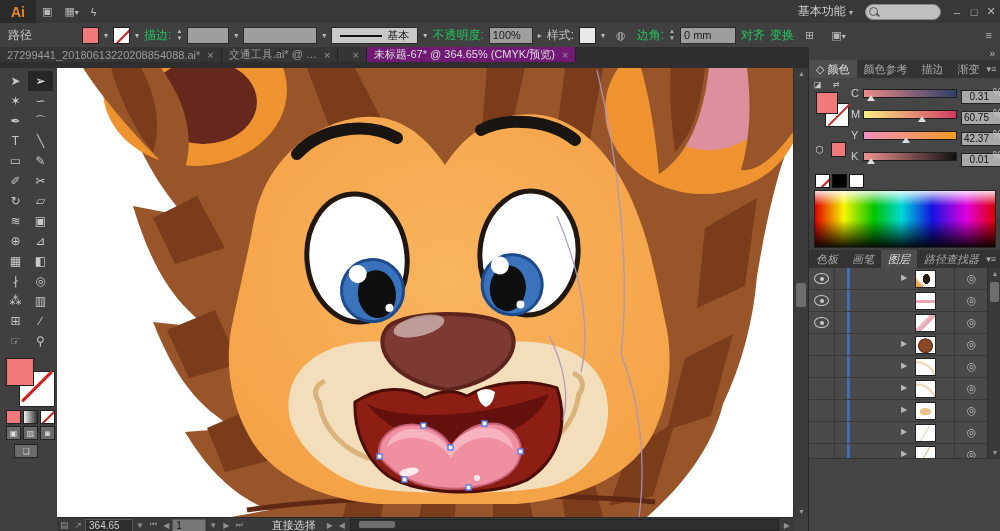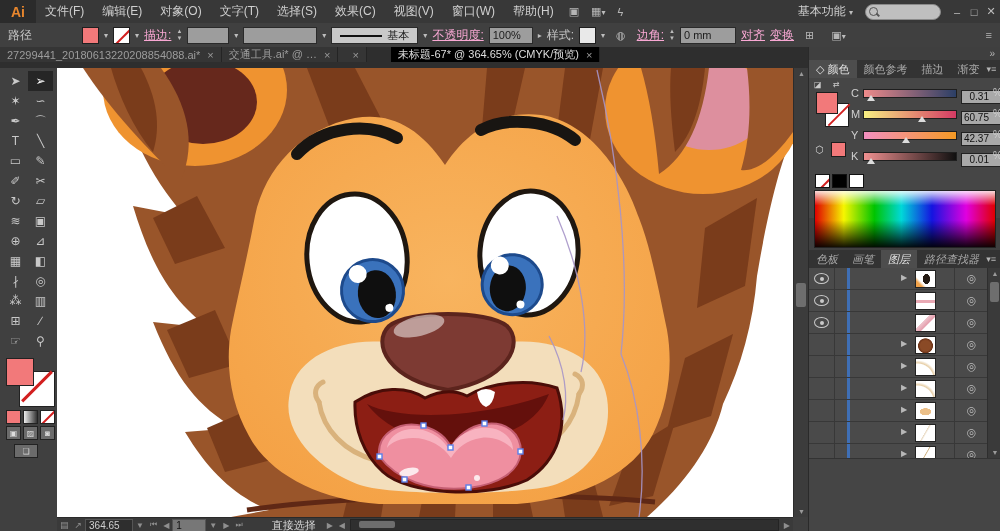--- a/index.html
+++ b/index.html
@@ -11,34 +11,34 @@
   .menu-item{padding:0 9px;color:#cfcfcf;font-size:12px;line-height:23px;cursor:default;}
   .tb-icon{color:#b5b5b5;font-size:11px;padding:0 6px;}
   #workspace{margin-left:auto;color:#cfcfcf;font-size:12px;}
   #searchbox{width:74px;height:14px;background:#bfbfbf;border:1px solid #8a8a8a;border-radius:8px;margin:0 8px 0 12px;position:relative;}
   #searchbox .lens{position:absolute;left:3px;top:2px;width:7px;height:7px;border:1.5px solid #555;border-radius:50%;}
   #searchbox .lens::after{content:"";position:absolute;left:6px;top:6px;width:4px;height:1.5px;background:#555;transform:rotate(45deg);}
   .winbtn{width:16px;text-align:center;color:#bdbdbd;font-size:11px;margin-right:1px;}
   
   #optionsbar{left:0;top:23px;width:1000px;height:24px;background:#404040;border-bottom:1px solid #2a2a2a;}
   #optionsbar .lbl{color:#c4c4c4;}
-  #optionsbar .olink{color:#f9a8d4;text-decoration:underline;}
+  #optionsbar .olink{color:#22c55e;}
   .swatch{width:15px;height:15px;border:1px solid #1f1f1f;display:inline-block;}
   .fillswatch{background:var(--uiFill,#f2797a);}
   .noneswatch{background:#fff;position:relative;overflow:hidden;}
   .noneswatch::after{content:"";position:absolute;left:-2px;top:6px;width:26px;height:2px;background:#d21f1f;transform:rotate(-45deg);}
   .ddarrow{font-size:8px;color:#bdbdbd;}
   .field{background:#9d9d9d;color:#1c1c1c;border:1px solid #2a2a2a;height:15px;line-height:15px;padding:0 3px;font-size:11px;display:inline-block;}
   .stepper{display:inline-block;font-size:6px;color:#bdbdbd;line-height:7px;text-align:center;}
   .strokestyle{background:#c9c9c9;color:#1c1c1c;height:15px;line-height:15px;font-size:11px;padding:0 8px;border:1px solid #2a2a2a;}
   .strokestyle .line{display:inline-block;width:42px;height:2px;background:#111;vertical-align:middle;margin-right:5px;}
   
   #tabbar{left:0;top:47px;width:1000px;height:21px;background:#2e2e2e;display:flex;align-items:stretch;flex-direction:column;}
   .tab{display:flex;align-items:center;padding:0 7px;background:#353535;border-right:1px solid #242424;color:#9c9c9c;font-size:11px;white-space:nowrap;overflow:hidden;}
-  .tab.active{background:#000000;color:#dddddd;margin-left:24px;}
+  .tab.active{background:#701a75;color:#dddddd;}
   .tab-close{margin-left:7px;color:#9a9a9a;font-size:11px;}
   #taboverflow{margin-left:auto;padding:0 8px;line-height:21px;color:#b5b5b5;font-size:10px;}
   
   #toolbar{left:0;top:68px;width:57px;height:463px;background:#404040;border-right:1px solid #2c2c2c;}
   #toolgrid{position:absolute;left:3px;top:3px;width:52px;display:flex;flex-wrap:wrap;}
   .tool{width:25px;height:20px;display:flex;align-items:center;justify-content:center;color:#c9c9c9;font-size:12px;}
   .tool.active{background:#262626;color:#ffffff;}
   #bigswatches{position:absolute;left:6px;top:290px;width:44px;height:44px;}
   #bs-stroke{position:absolute;left:14px;top:14px;width:26px;height:26px;background:#fff;border:4px solid #fff;outline:1px solid #222;}
   #bs-stroke::after{content:"";position:absolute;left:-8px;top:9px;width:42px;height:3px;background:#d21f1f;transform:rotate(-45deg);}
@@ -110,31 +110,20 @@
   #dockempty{position:absolute;left:0;top:411px;width:192px;height:73px;background:#454545;border-top:1px solid #333;}
   .flexrow{display:flex;align-items:center;height:100%;}
 </style>
 </head>
 <body>
 
 <div id="app">
 
   <div id="titlebar" class="abs">
     <div id="ailogo">Ai</div>
-    <div id="menubar" style="display:flex;">
-        <span class="menu-item">文件(F)</span>
-        <span class="menu-item">编辑(E)</span>
-        <span class="menu-item">对象(O)</span>
-        <span class="menu-item">文字(T)</span>
-        <span class="menu-item">选择(S)</span>
-        <span class="menu-item">效果(C)</span>
-        <span class="menu-item">视图(V)</span>
-        <span class="menu-item">窗口(W)</span>
-        <span class="menu-item">帮助(H)</span>
-      </div>
     <span class="tb-icon">▣</span>
     <span class="tb-icon"><span>▦</span><span class="ddarrow">▾</span></span>
     <span class="tb-icon">ϟ</span>
     <span id="workspace"><span>基本功能</span> <span class="ddarrow">▾</span></span>
     <span id="searchbox">
         <span class="lens"></span>
       </span>
     <span class="winbtn">–</span>
     <span class="winbtn">□</span>
     <span class="winbtn">✕</span>

